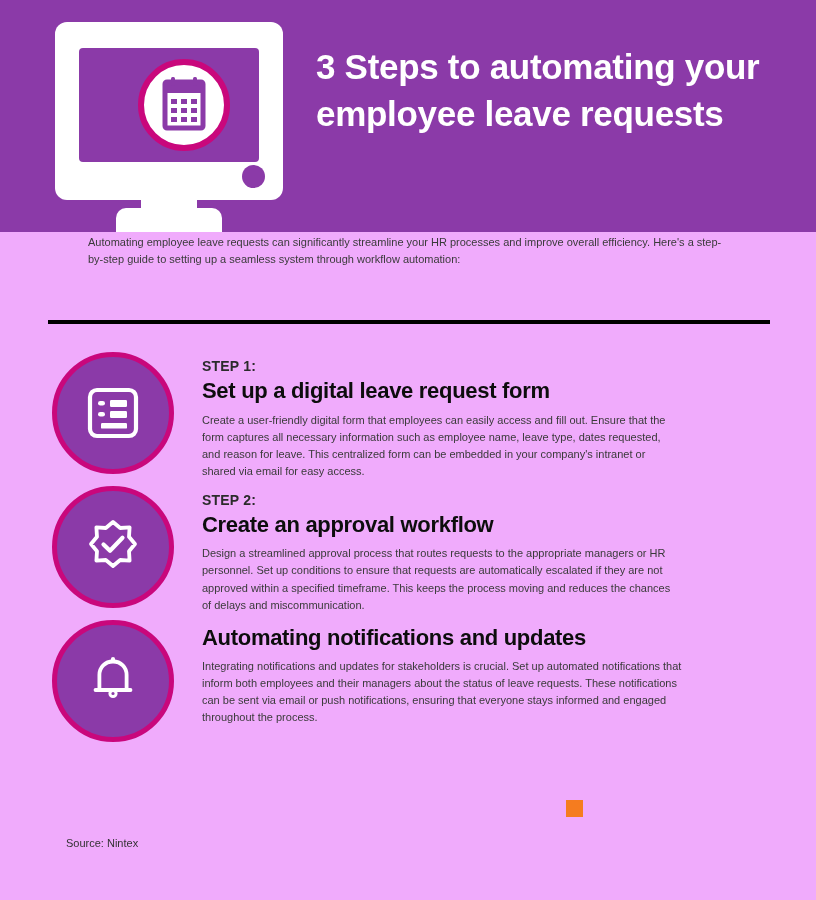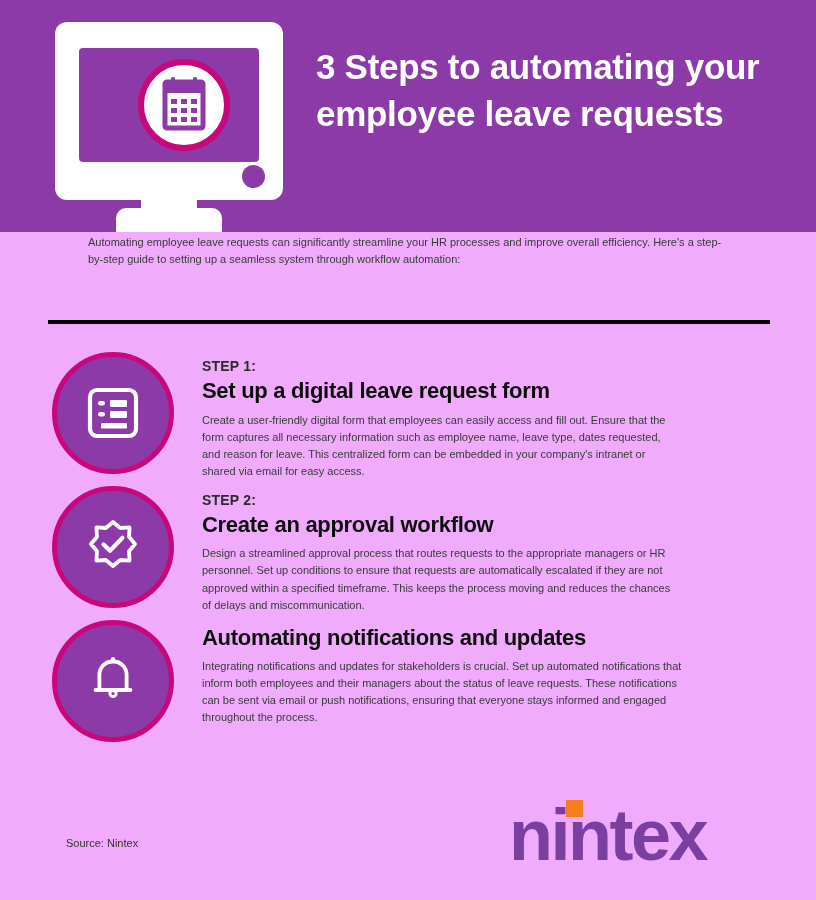--- a/index.html
+++ b/index.html
@@ -339,18 +339,17 @@
         <div class="step-body">Integrating notifications and updates for stakeholders is crucial. Set up automated notifications that inform both employees and their managers about the status of leave requests. These notifications can be sent via email or push notifications, ensuring that everyone stays informed and engaged throughout the process.</div>
       </div>
     </div>
 
   </div>
 
   <div class="footer">
     <div class="source">Source: Nintex</div>
 
     <div class="logo">
-      <div class="logo-word">nintex</div>
       <div class="logo-dot"></div>
     </div>
   </div>
 
 </div>
 
 </body></html>

